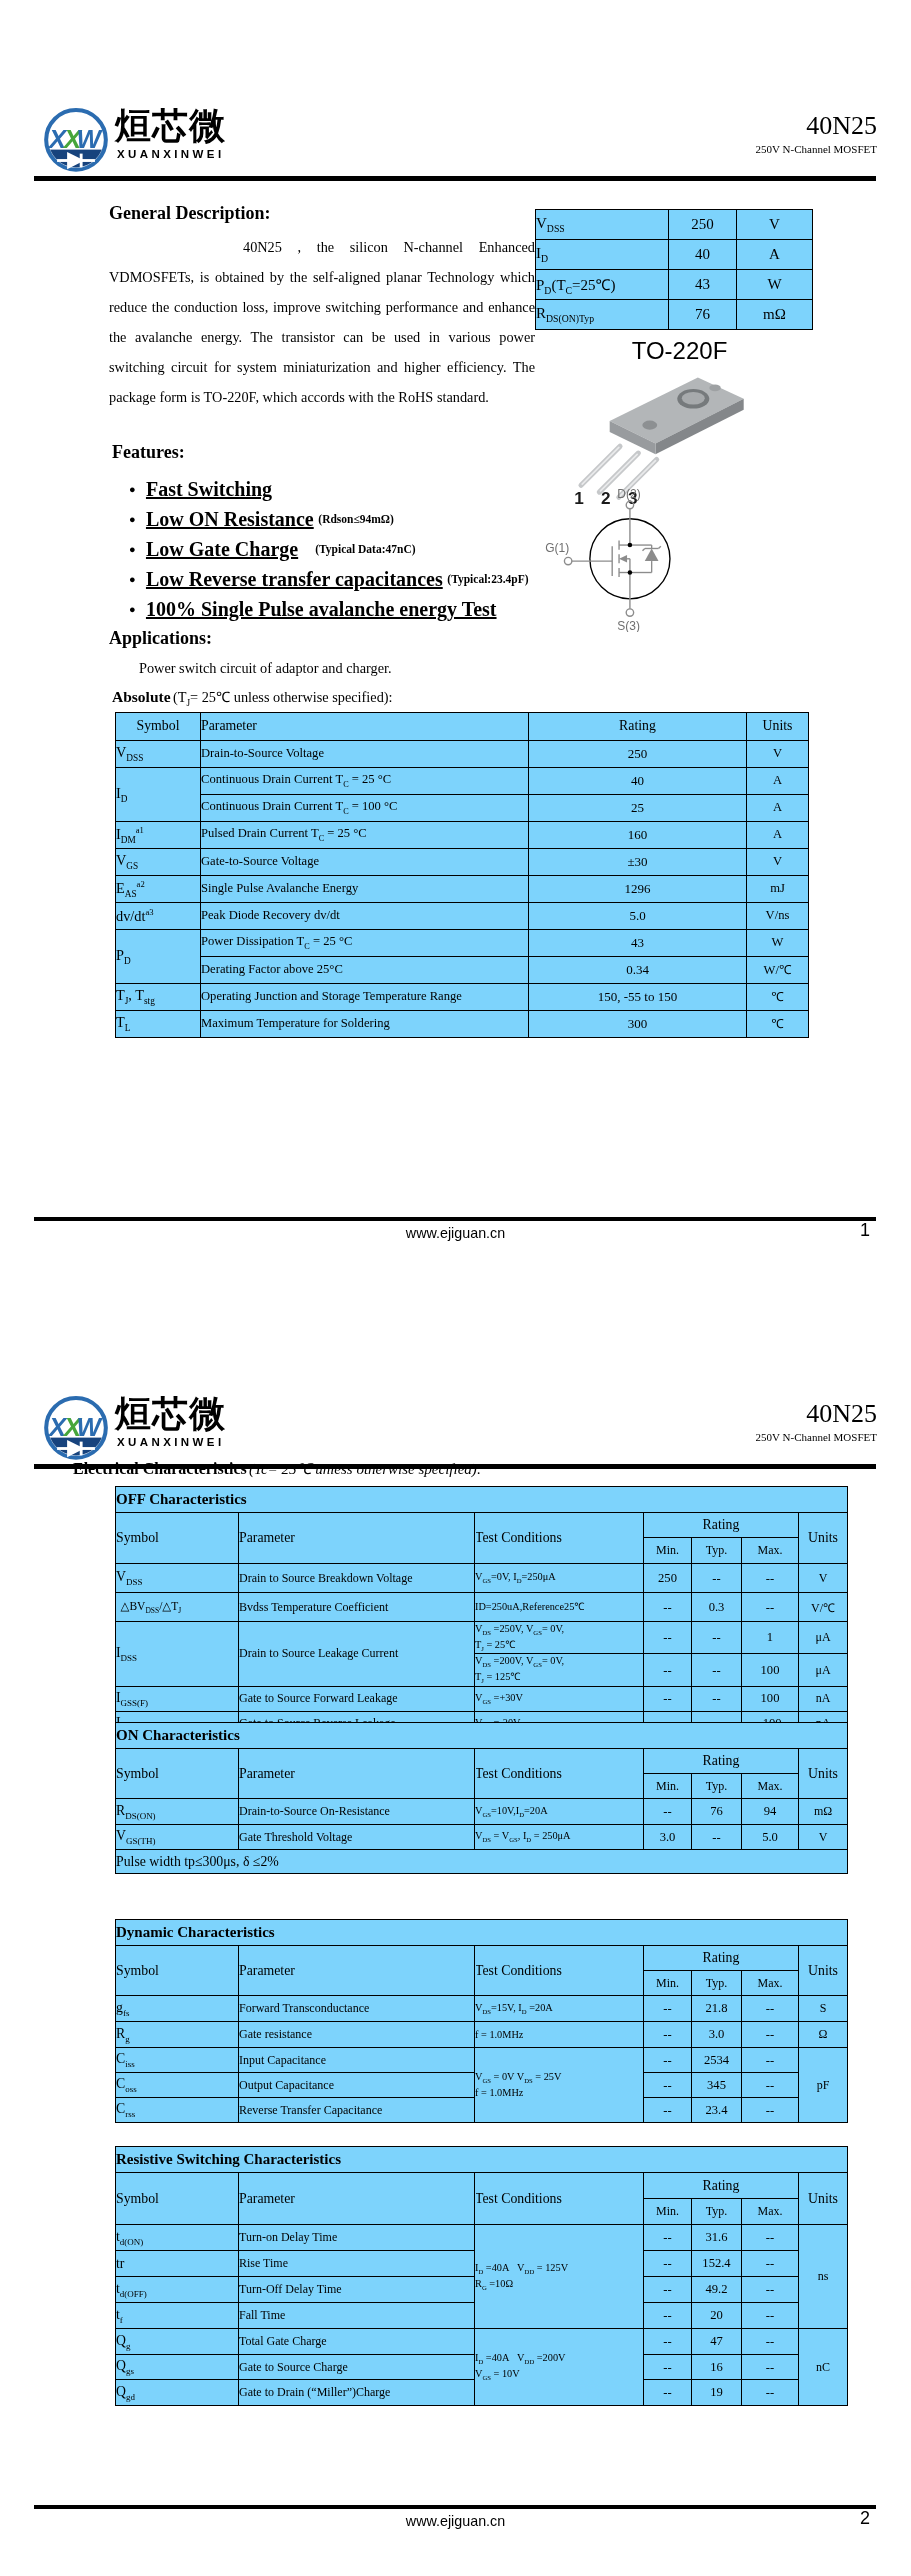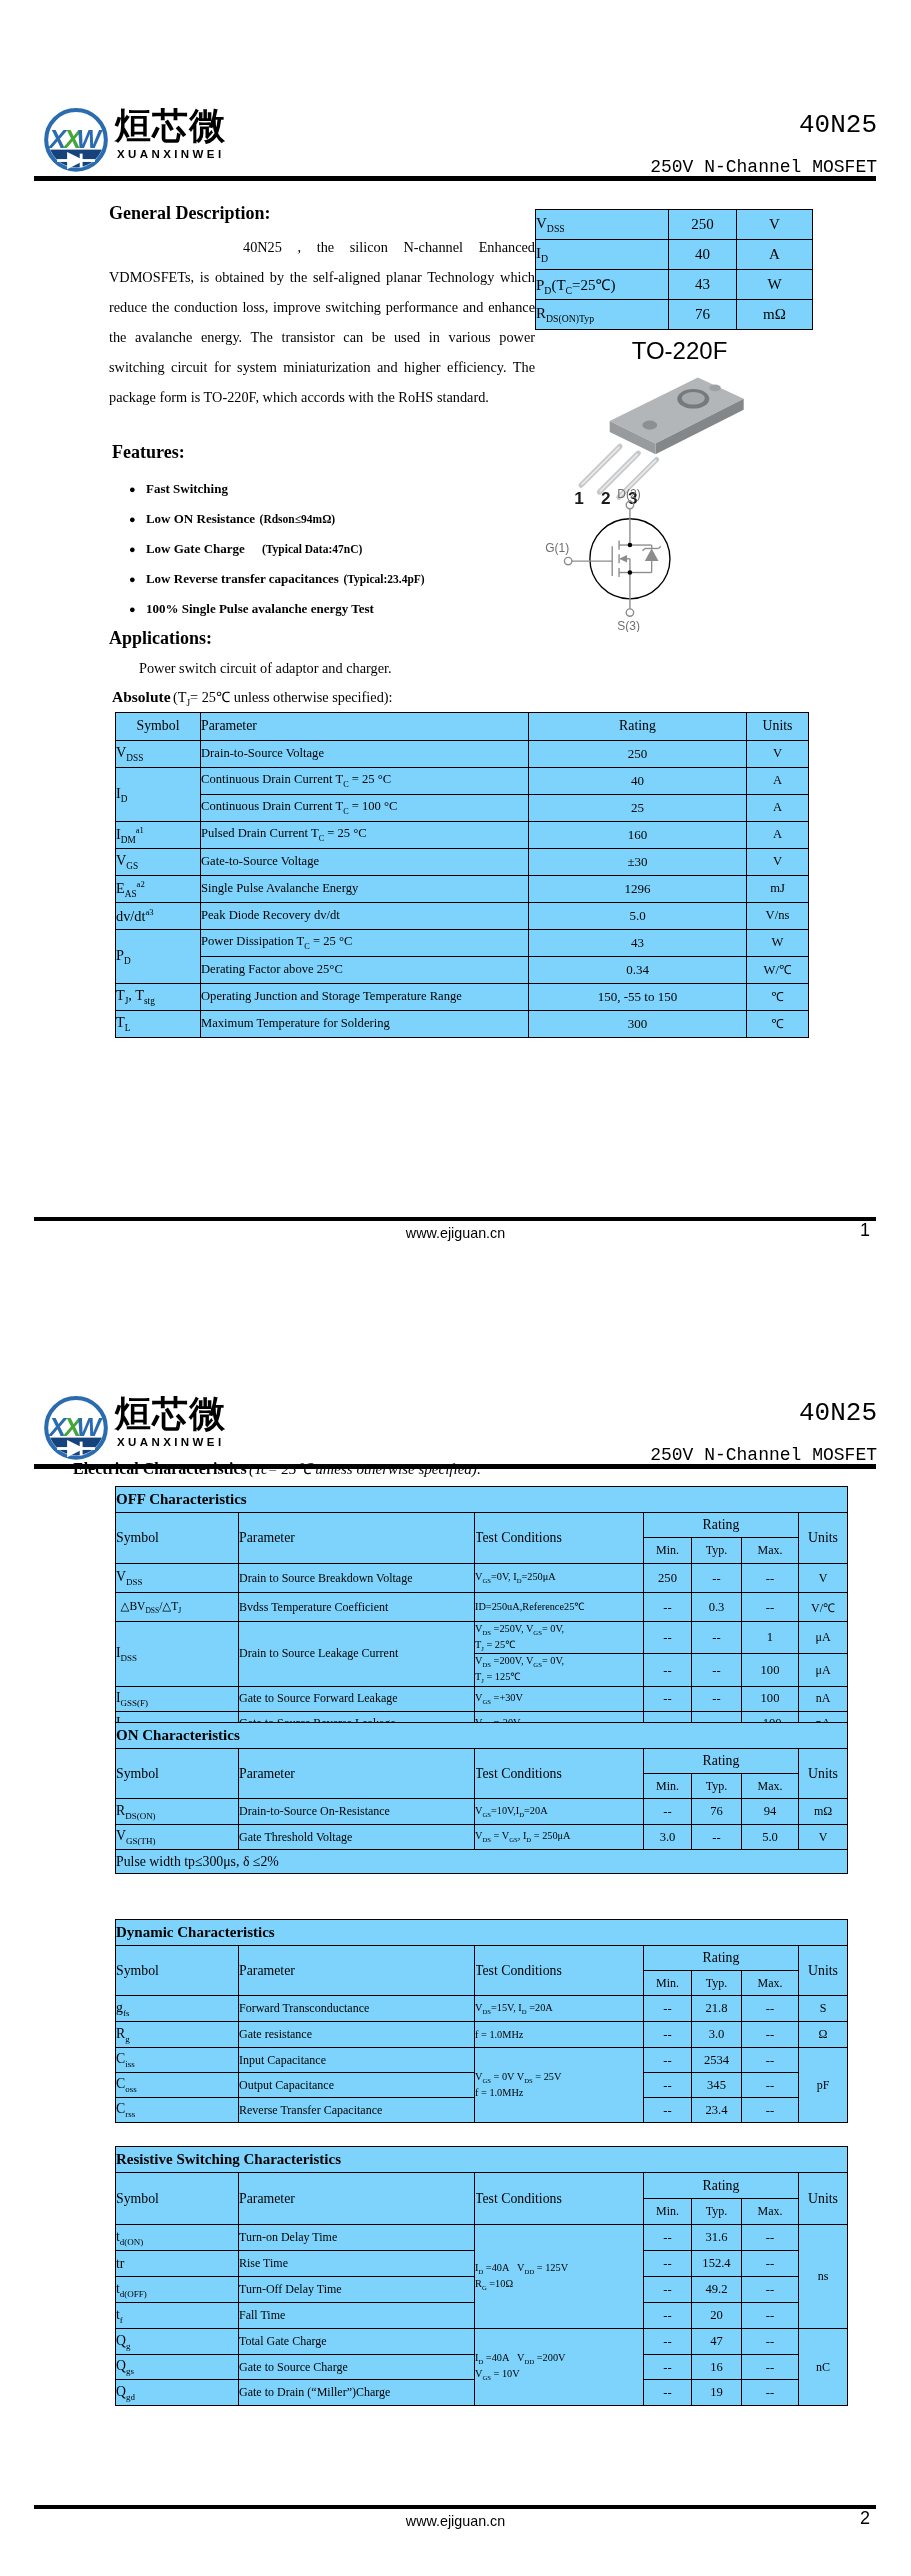--- a/index.html
+++ b/index.html
@@ -11,38 +11,38 @@
   .rule{position:absolute;left:34px;width:842px;background:#000;}
   .rule.hd{top:176px;height:5.2px;}
   .rule.ft{top:1217px;height:4px;}
 
   
   .logo{left:42px;top:106px;width:344px;height:72px;}
   .cn{position:absolute;left:73px;top:2.3px;font-size:36px;font-weight:bold;line-height:1;
       font-family:"DejaVu Sans","Liberation Sans",sans-serif;letter-spacing:1.1px;}
   .en{position:absolute;left:75px;top:42px;font-size:11.5px;font-weight:bold;letter-spacing:3.4px;
       font-family:"Liberation Sans",sans-serif;}
-  .pn{right:34px;top:112px;text-align:right;font-family:Liberation Mono, monospace;}
+  .pn{right:34px;top:112px;text-align:right;font-family:Liberation Serif, serif;}
   .pn .big{font-size:26px;line-height:1.05;}
-  .pn .sub{font-size:18px;margin-top:18px;}
+  .pn .sub{font-size:11px;margin-top:4px;}
 
   
   .h1{font-weight:bold;font-size:18px;line-height:1.1;}
   .para{width:426px;font-size:14.3px;line-height:30px;text-align:justify;text-indent:134px;}
   .appline{font-size:14.3px;}
   .mixed .b{font-weight:bold;font-size:15.5px;}
   .mixed .r{font-size:14.3px;}
   .mixed2 .b{font-weight:bold;font-size:16px;}
   .mixed2 .r{font-size:15px;font-style:italic;}
 
   
   .feats{list-style:none;margin:0;padding:0;}
   .feats li{height:30px;display:flex;align-items:center;}
   .bullet{font-size:11px;margin-right:10.3px;line-height:1;}
-  .feat-text{font-weight:bold;font-size:13px;white-space:pre;}
+  .feat-text{font-weight:bold;font-size:20px;white-space:pre;text-decoration:underline;}
   .feat-note{font-weight:bold;font-size:11.5px;margin-left:4.6px;}
   .feat-note.gap{margin-left:17px;}
 
   
   .pkg-title{font-family:"Liberation Sans",sans-serif;font-size:24px;text-align:center;width:189px;}
   .pins{font-family:"Liberation Sans",sans-serif;font-size:15.5px;line-height:26px;white-space:pre;}
 
   
   table.t{border-collapse:collapse;table-layout:fixed;position:absolute;background:#7dd3fc;border:1.7px solid #000;}
   table.t td{border:1.1px solid #000;padding:0;vertical-align:middle;overflow:hidden;

